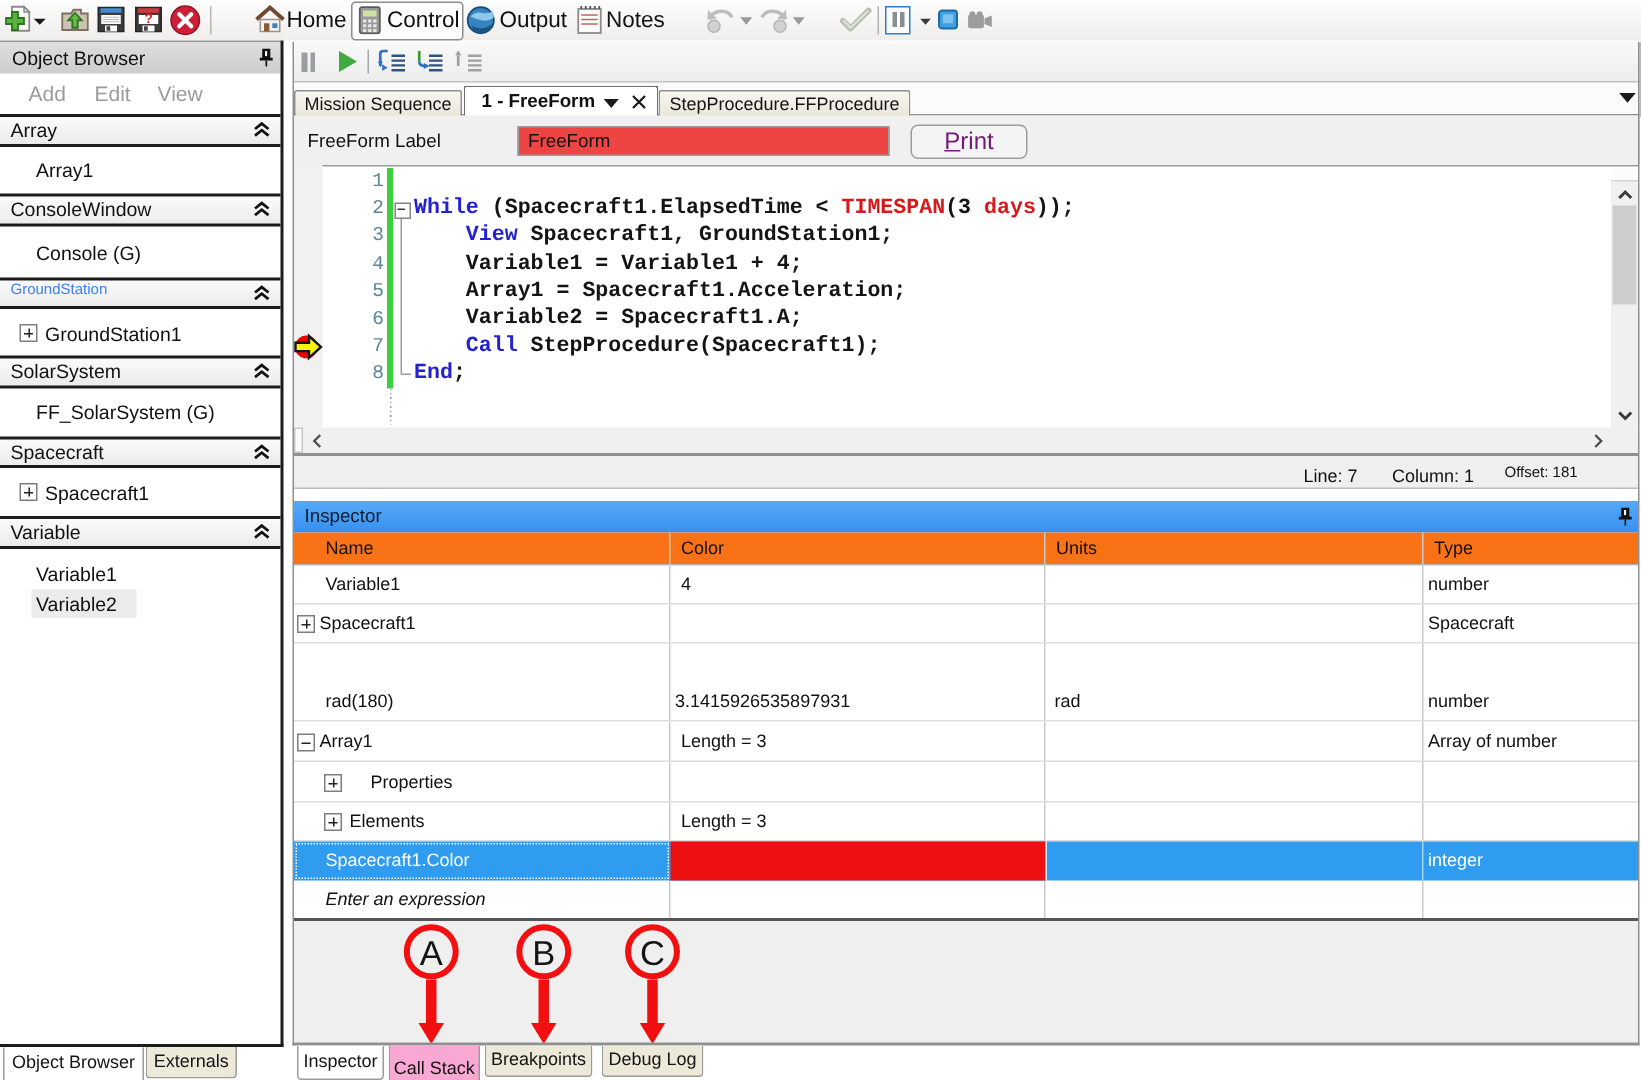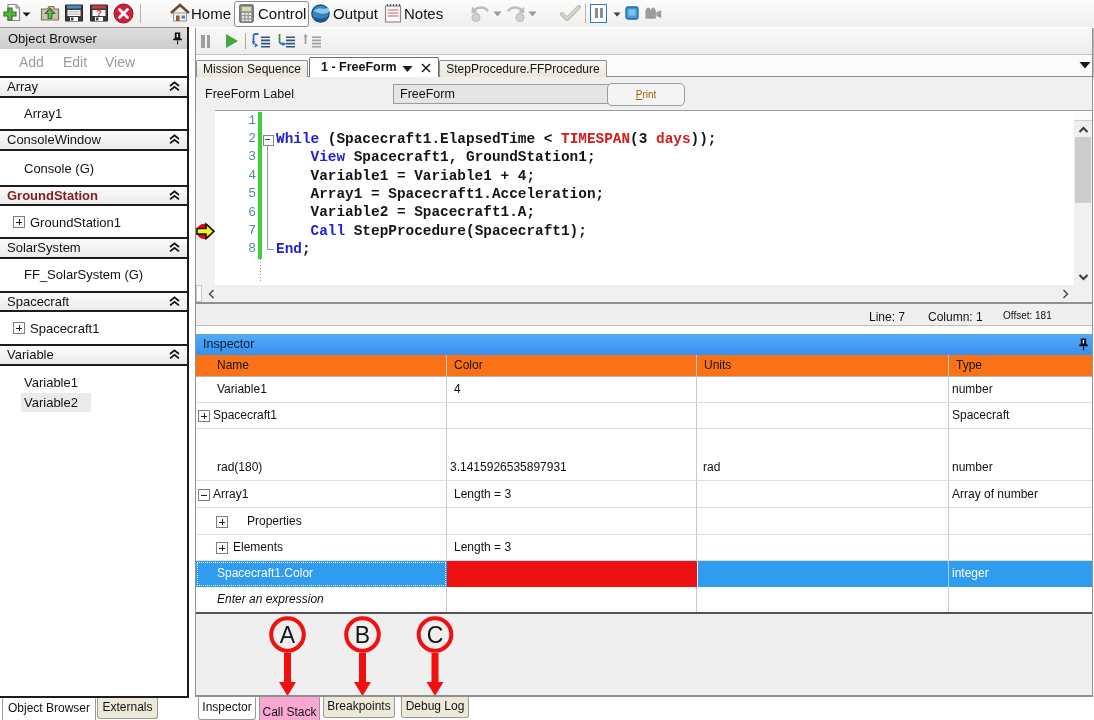--- a/index.html
+++ b/index.html
@@ -168,21 +168,21 @@
 <div class="abs" style="left:24px;top:106px;font-size:13px;color:#111;">Array1</div>
 
 <div class="abs hdrline" style="left:0;top:129px;width:187px;height:17.5px;"></div>
 <div class="abs" style="left:7px;top:132px;font-size:13px;color:#111;">ConsoleWindow</div>
 <svg class="abs" style="left:168px;top:133px;" width="13" height="13" viewBox="0 0 13 13">
       <path d="M2 6 L6.5 2.4 L11 6 M2 10.4 L6.5 6.8 L11 10.4" stroke="#111" stroke-width="1.8" fill="none"></path>
     </svg>
 <div class="abs" style="left:24px;top:161px;font-size:13px;color:#111;">Console (G)</div>
 
 <div class="abs hdrline" style="left:0;top:184.5px;width:187px;height:17.5px;"></div>
-<div class="abs" style="left:7px;top:187.5px;font-size:13px;color:#7f1d1d;font-weight:bold;">GroundStation</div>
+<div class="abs" style="left:7px;top:187.5px;font-size:10px;color:#3b82f6;">GroundStation</div>
 <svg class="abs" style="left:168px;top:188.5px;" width="13" height="13" viewBox="0 0 13 13">
       <path d="M2 6 L6.5 2.4 L11 6 M2 10.4 L6.5 6.8 L11 10.4" stroke="#111" stroke-width="1.8" fill="none"></path>
     </svg>
 <div class="exp plus" style="left:13px;top:216px;">
       <i></i>
       <b></b>
     </div>
 <div class="abs" style="left:30px;top:215px;font-size:13px;color:#111;">GroundStation1</div>
 
 <div class="abs hdrline" style="left:0;top:237px;width:187px;height:17.5px;"></div>
@@ -267,25 +267,25 @@
         <path d="M1 1 L9 9 M9 1 L1 9" stroke="#1a1a1a" stroke-width="1.5"></path>
       </svg>
 </div>
 <div class="abs tabtxt" style="left:439px;top:60px;width:166px;height:16px;background:linear-gradient(#f7f6f1,#e9e6d9);border:1px solid #8f8f8f;border-bottom:none;border-radius:2px 2px 0 0;text-align:center;padding-top:1px;">StepProcedure.FFProcedure</div>
 <svg class="abs" style="left:1079px;top:61px;" width="12" height="8">
       <path d="M0.5 1 L11.5 1 L6 7.5 Z" fill="#1a1a1a"></path>
     </svg>
 
 <div class="abs" style="left:196px;top:77px;width:896px;height:33px;background:#f0f0f0;border-right:1px solid #bbb;"></div>
 <div class="abs" style="left:205px;top:87px;font-size:12.5px;color:#111;">FreeForm Label</div>
-<div class="abs" style="left:345px;top:84px;width:246px;height:18px;background:#e5e5e5;border:1px solid #9c9c9c;margin-left:48px;">
+<div class="abs" style="left:345px;top:84px;width:246px;height:18px;background:#ef4444;border:1px solid #9c9c9c;">
   <span class="abs" style="left:6px;top:2px;font-size:12.5px;color:#111;">FreeForm</span>
 </div>
 <div class="abs" style="left:607px;top:83px;width:76px;height:21px;background:#f4f4f4;border:1.5px solid #9c9c9c;border-radius:5px;text-align:center;">
-  <span style="font-size:10px;color:#a16207;line-height:21px;text-align:center;"><u>P</u>rint</span>
+  <span style="font-size:16px;color:#701a75;line-height:21px;text-align:center;"><u>P</u>rint</span>
 </div>
 
 <div class="abs" style="left:196px;top:110px;width:896px;height:175px;background:#fff;border-top:1px solid #9a9a9a;"></div>
 
 <div class="abs" style="left:196px;top:110px;width:19px;height:175px;background:#f1f1f1;"></div>
 
 <div class="abs mono" style="left:215px;top:111.5px;width:41px;text-align:right;font-size:13px;color:#5e8599;line-height:18.4px;">1<br>2<br>3<br>4<br>5<br>6<br>7<br>8</div>
 
 <div class="abs" style="left:258px;top:111.5px;width:4px;height:147px;background:#3ecf3e;"></div>
 <div class="abs" style="left:259.5px;top:258.5px;width:1px;height:24px;background:repeating-linear-gradient(#999 0 1px,#fff 1px 3px);"></div>

